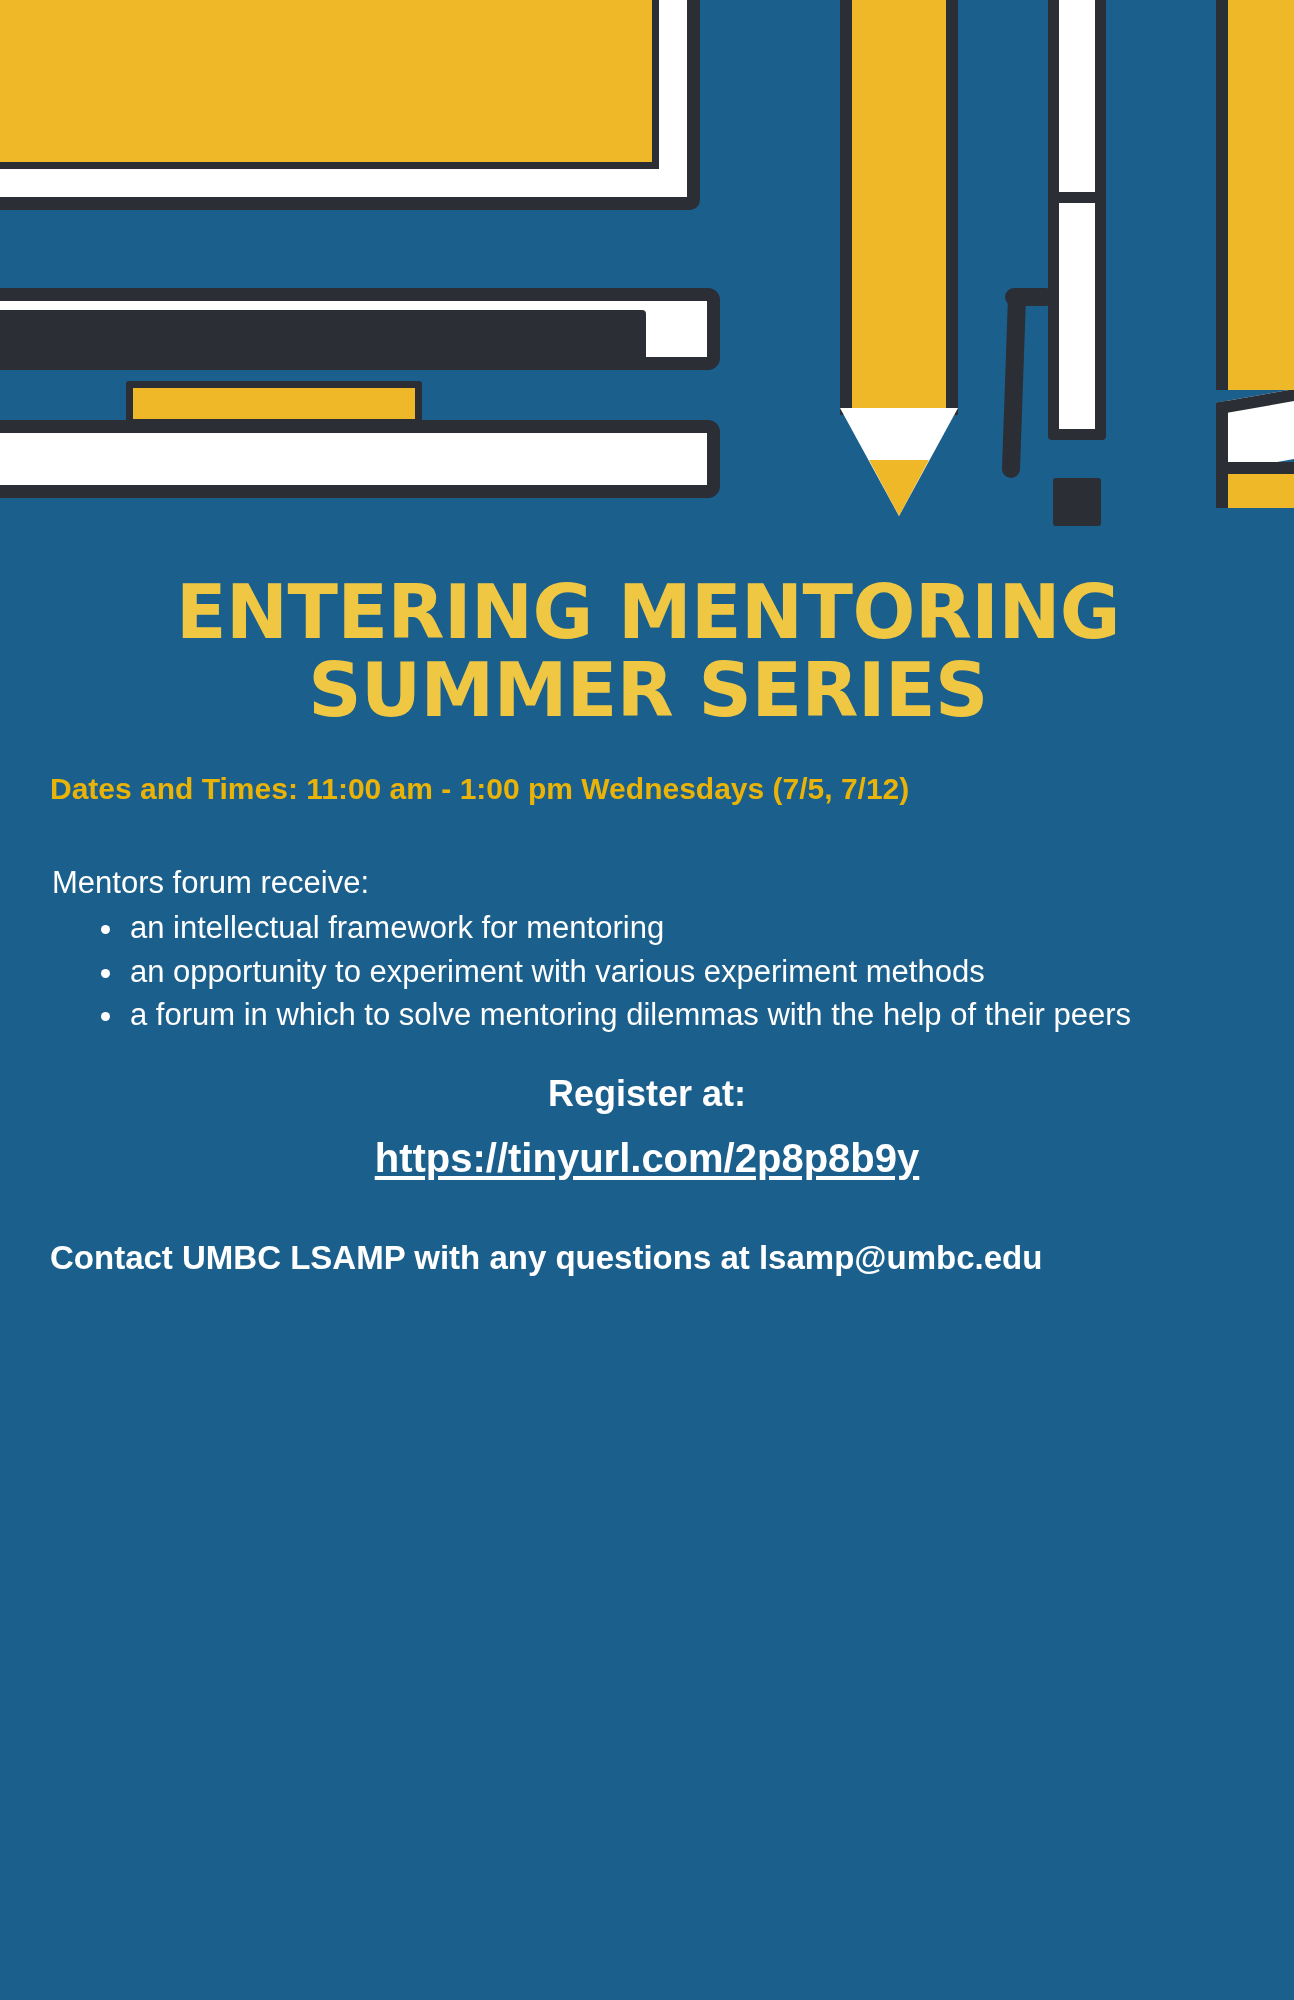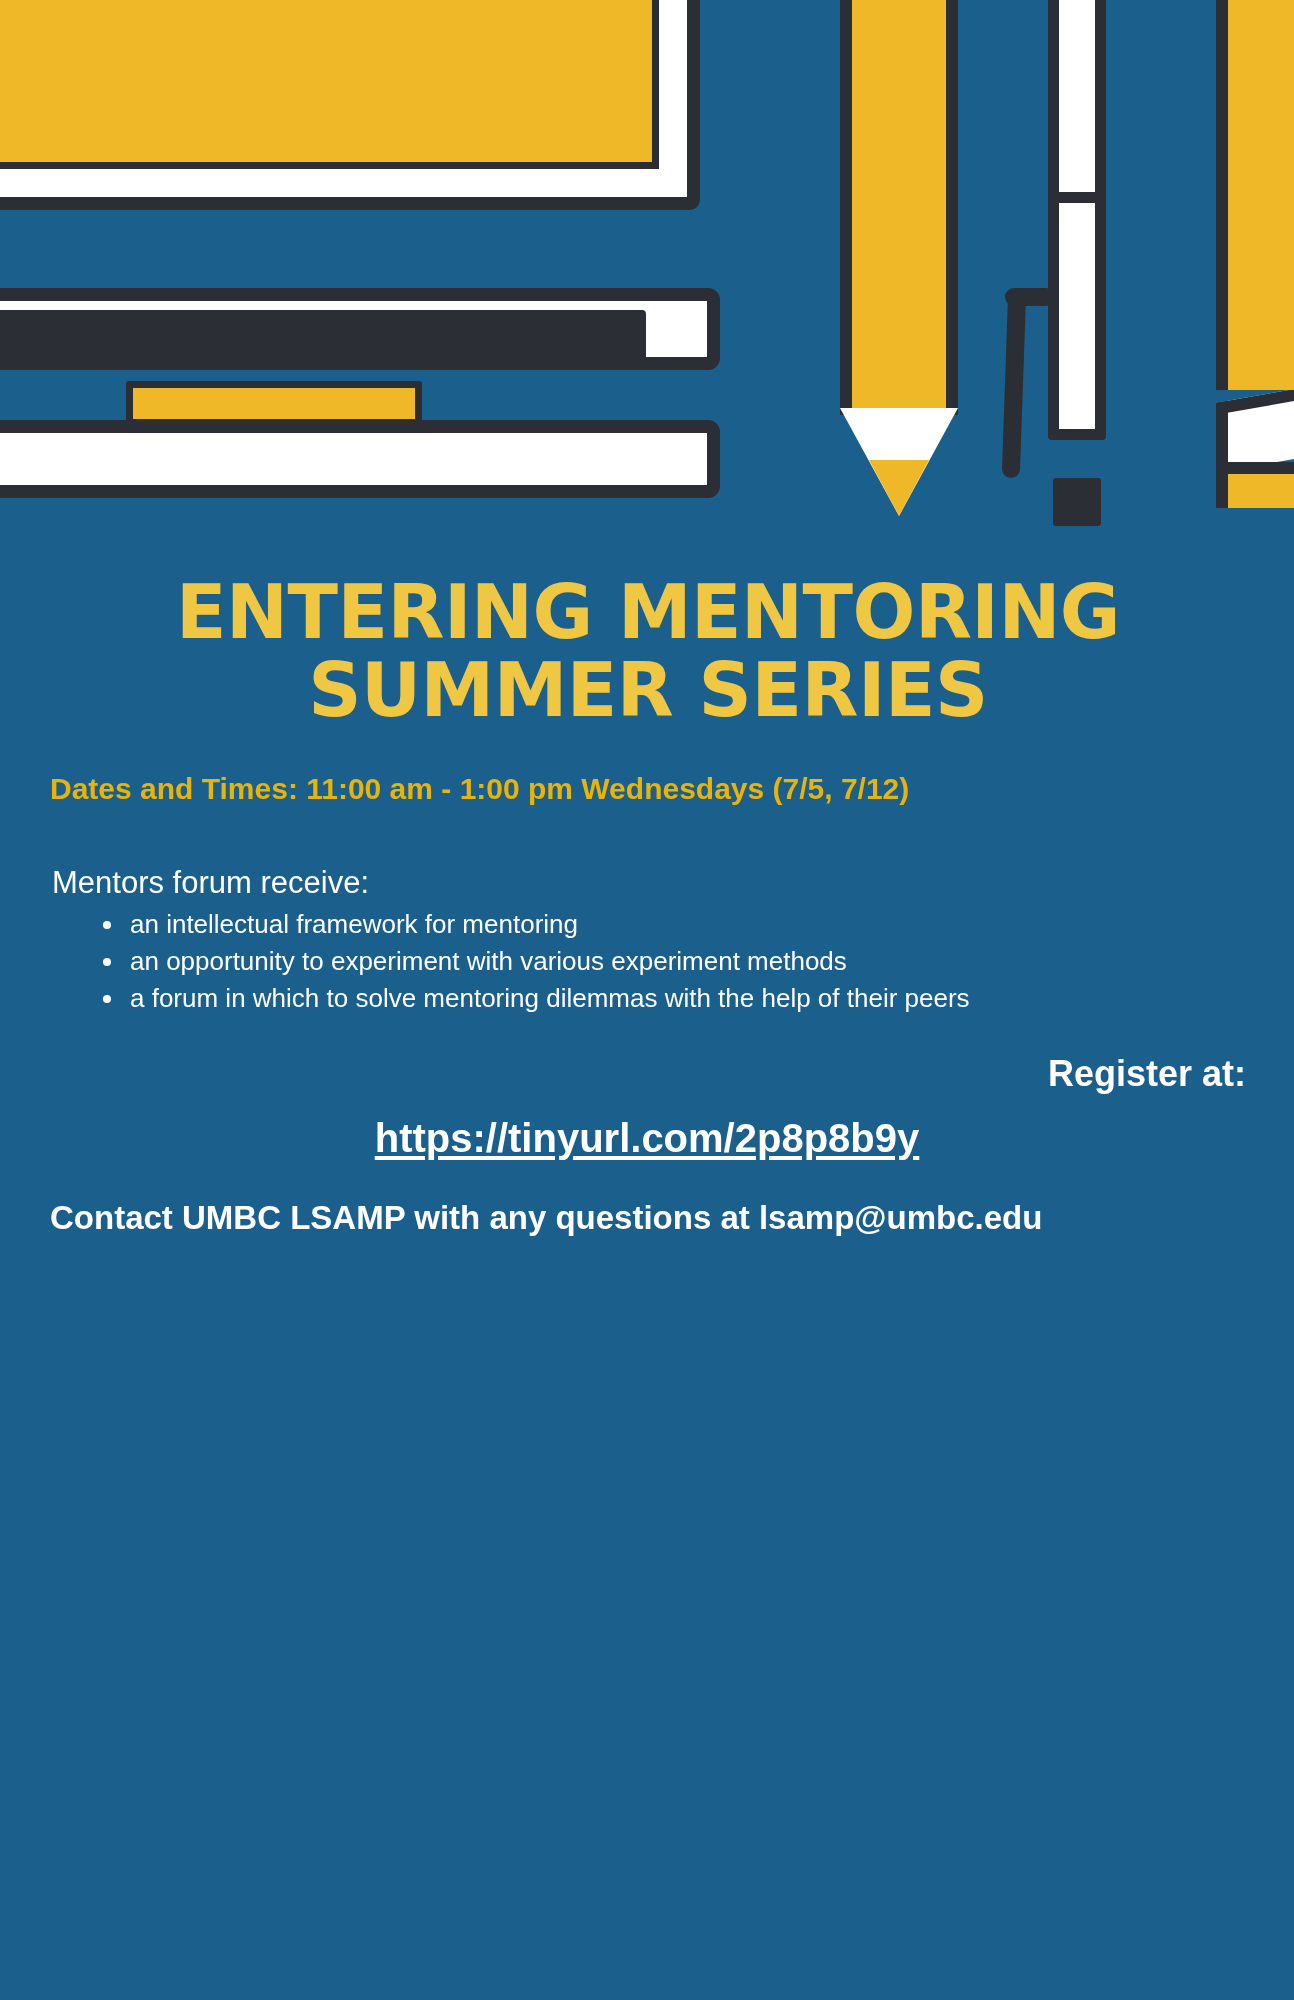--- a/index.html
+++ b/index.html
@@ -262,54 +262,53 @@
   .mentors-lead {
     font-size: 31px;
     line-height: 1.33;
     margin: 54px 0 0 4px;
     color: #ffffff;
   }
 
   ul.benefits {
     margin: 4px 0 0 0;
     padding-left: 78px;
-    font-size: 26px;
+    font-size: 31px;
     line-height: 1.33;
     color: #ffffff;
   }
   ul.benefits li {
     margin: 0 0 2px 0;
     padding-left: 4px;
   }
 
   .register-block {
     text-align: center;
     margin-top: 38px;
   }
   .register-label {
     font-size: 36px;
     font-weight: bold;
     color: #ffffff;
-    text-align: right;
   }
   .register-link {
     display: inline-block;
     margin-top: 21px;
     font-size: 40px;
     font-weight: bold;
     color: #ffffff;
     text-decoration: underline;
     text-underline-offset: 4px;
   }
 
   .contact {
     font-size: 33px;
     font-weight: bold;
     line-height: 1.3;
-    margin: 36px 0 0 2px;
+    margin: 56px 0 0 2px;
     color: #ffffff;
   }
 </style>
 </head>
 <body>
 
 <div class="hero">
   <div class="laptop-screen">
     <div class="laptop-screen-inner"></div>
   </div>

